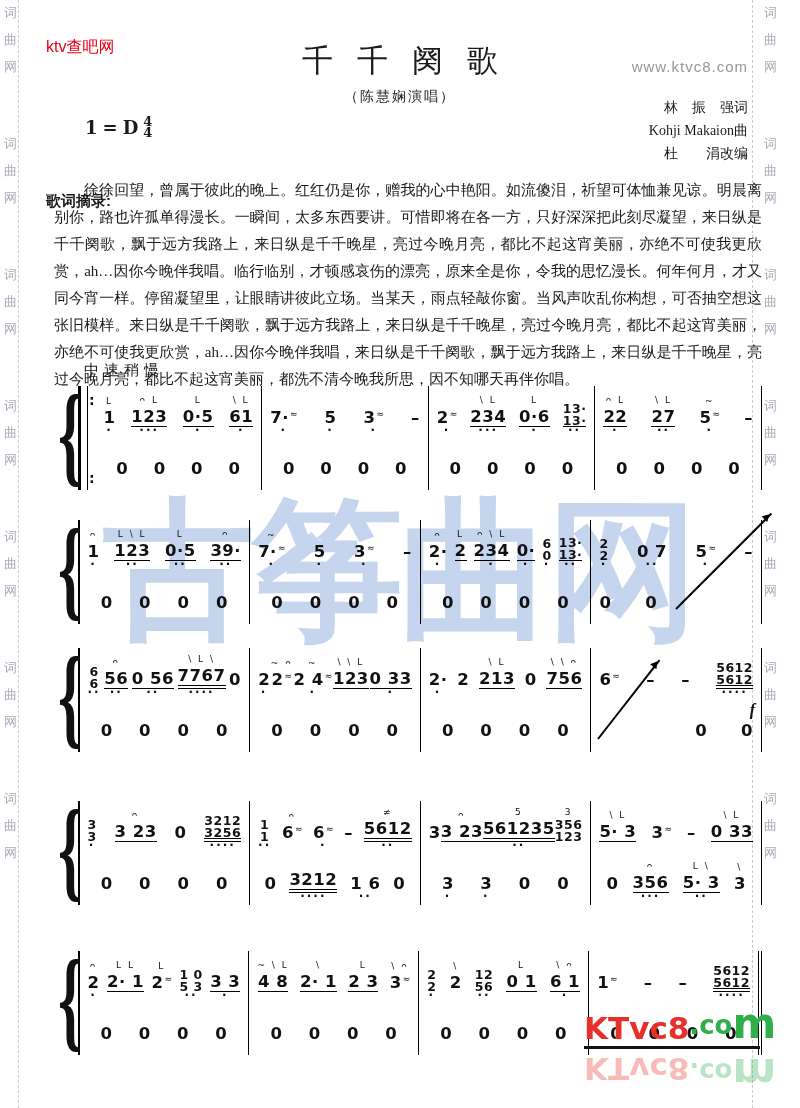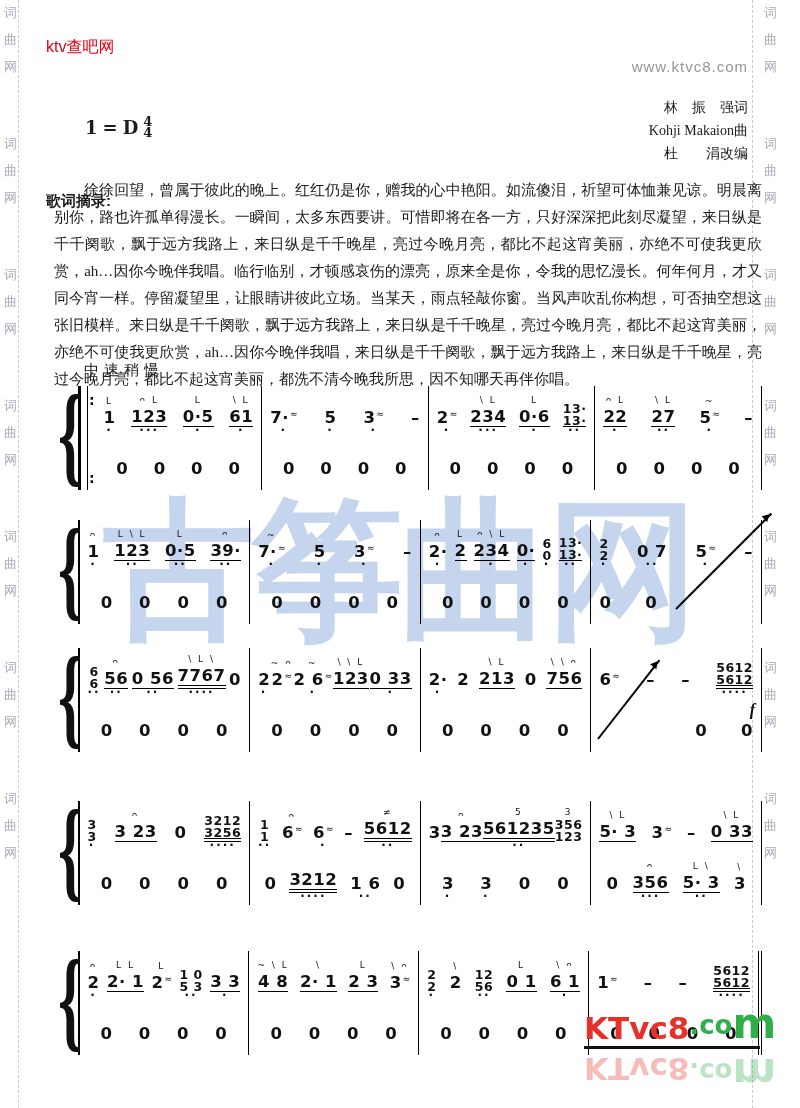--- a/index.html
+++ b/index.html
@@ -152,20 +152,22 @@
       </div>
       <div class="bgroup">
         <span>词</span>
         <span>曲</span>
         <span>网</span>
       </div>
     </div>
 
   <div class="corner" style="color: rgb(230, 0, 18);">ktv查吧网</div>
   <div class="top-url">www.ktvc8.com</div>
+  <div class="title">千千阕歌</div>
+  <div class="subtitle">（陈慧娴演唱）</div>
 
   <div class="keysig">
     <span>1</span>
       <span>=</span>
     <span>D</span>
     <span class="frac">
       <span>4</span>
       <span>4</span>
     </span>
   </div>
@@ -785,21 +787,21 @@
               <span class="orn">~ ᴖ</span>
               <span class="numline">
                 <span class="num">2</span>
                 <span class="trm">≈</span>
               </span>
               <span class="dots">&nbsp;</span>
             </span>
             <span class="token">
               <span class="orn">~</span>
               <span class="numline">
-                <span class="num">2 6</span>
+                <span class="num">2 4</span>
                 <span class="trm">≈</span>
               </span>
               <span class="dots">·</span>
             </span>
             <span class="token">
               <span class="orn">\ \ L</span>
               <span class="numline">
                 <span class="num u1">123</span>
               </span>
               <span class="dots">&nbsp;</span>

